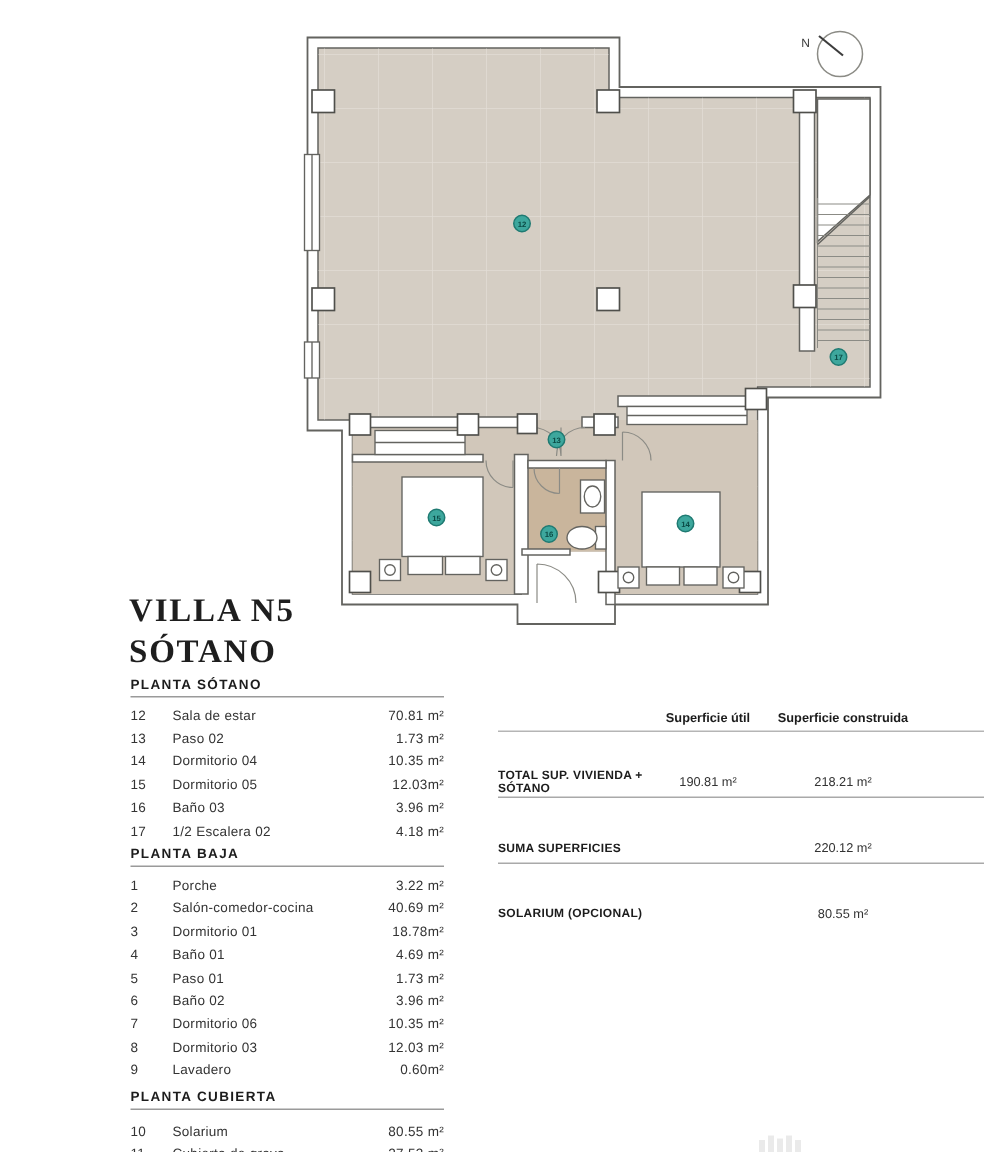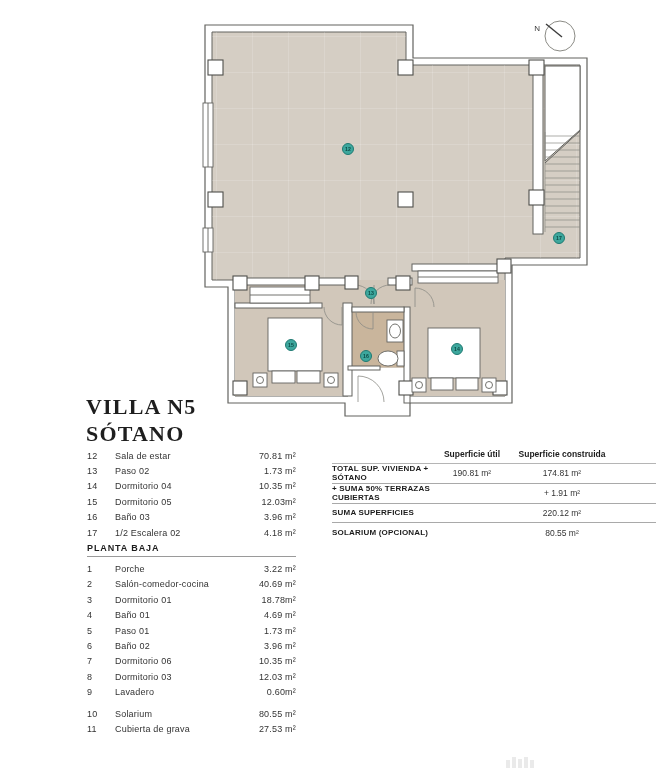--- a/index.html
+++ b/index.html
@@ -12,21 +12,21 @@
          font-weight:700;font-size:22px;line-height:27px;letter-spacing:1.2px;color:#1e1e1e;}
   
   .areas{position:absolute;left:87px;top:448px;width:209px;}
   .sec-head{font-size:9px;font-weight:700;letter-spacing:.9px;color:#1c1c1c;
             padding-bottom:3px;border-bottom:1px solid #9a9a9a;margin-bottom:4px;margin-top:3px;}
   .row{display:grid;grid-template-columns:28px 1fr auto;height:15.4px;align-items:center;
        font-size:9px;letter-spacing:.2px;color:#333;}
   .row .ar{}
   
   .summary{position:absolute;left:332px;top:443px;width:324px;font-size:8.5px;}
-  .srow{display:grid;grid-template-columns:1fr 84px 96px 46px;align-items:end;}
+  .srow{display:grid;grid-template-columns:1fr 84px 96px 46px;align-items:end;margin-top:24px;}
   .shead{height:20px;border-bottom:1px solid #b5b5b5;font-weight:700;color:#1c1c1c;}
   .shead div{text-align:center;padding-bottom:4px;}
   .sdata{height:18.8px;align-items:center;}
   .sdata .lbl{font-weight:700;font-size:8px;letter-spacing:.2px;color:#1c1c1c;text-transform:uppercase;}
   .sdata .v{text-align:center;color:#333;}
   .sline{border-bottom:1px solid #a9a9a9;}
   
   .wm{position:absolute;left:506px;top:757px;display:flex;gap:2px;align-items:flex-end;opacity:.55;}
   .wm i{display:block;width:4px;background:#d9d9d9;}
 </style>
@@ -172,20 +172,21 @@
     <text x="540" y="31" text-anchor="end" font-family="Liberation Sans, sans-serif" font-size="8" fill="#3c3c3c">N</text>
   </g>
 </svg>
 
 <div class="title">
   <div>VILLA N5</div>
   <div>SÓTANO</div>
 </div>
 
 <div class="areas">
+  <div class="sec-head">PLANTA SÓTANO</div>
   <div class="row">
       <span>12</span>
       <span>Sala de estar</span>
       <span class="ar">70.81 m²</span>
     </div>
   <div class="row">
       <span>13</span>
       <span>Paso 02</span>
       <span class="ar">1.73 m²</span>
     </div>
@@ -250,20 +251,21 @@
       <span>8</span>
       <span>Dormitorio 03</span>
       <span class="ar">12.03 m²</span>
     </div>
   <div class="row">
       <span>9</span>
       <span>Lavadero</span>
       <span class="ar">0.60m²</span>
     </div>
 
+  <div class="sec-head" style="margin-top:5px;">PLANTA CUBIERTA</div>
   <div class="row" style="margin-top:6px;">
       <span>10</span>
       <span>Solarium</span>
       <span class="ar">80.55 m²</span>
     </div>
   <div class="row">
       <span>11</span>
       <span>Cubierta de grava</span>
       <span class="ar">27.53 m²</span>
     </div>
@@ -272,27 +274,21 @@
 <div class="summary">
   <div class="srow shead">
     <div></div>
     <div>Superficie útil</div>
     <div>Superficie construida</div>
     <div></div>
   </div>
   <div class="srow sdata sline">
     <div class="lbl">TOTAL SUP. VIVIENDA + SÓTANO</div>
     <div class="v">190.81 m²</div>
-    <div class="v">174.81 m²</div>
-    <div></div>
-  </div>
-  <div class="srow sdata sline">
-    <div class="lbl">+ SUMA 50% TERRAZAS CUBIERTAS</div>
-    <div class="v"></div>
-    <div class="v">+ 1.91 m²</div>
+    <div class="v">218.21 m²</div>
     <div></div>
   </div>
   <div class="srow sdata sline">
     <div class="lbl">SUMA SUPERFICIES</div>
     <div class="v"></div>
     <div class="v">220.12 m²</div>
     <div></div>
   </div>
   <div class="srow sdata">
     <div class="lbl">SOLARIUM (OPCIONAL)</div>

